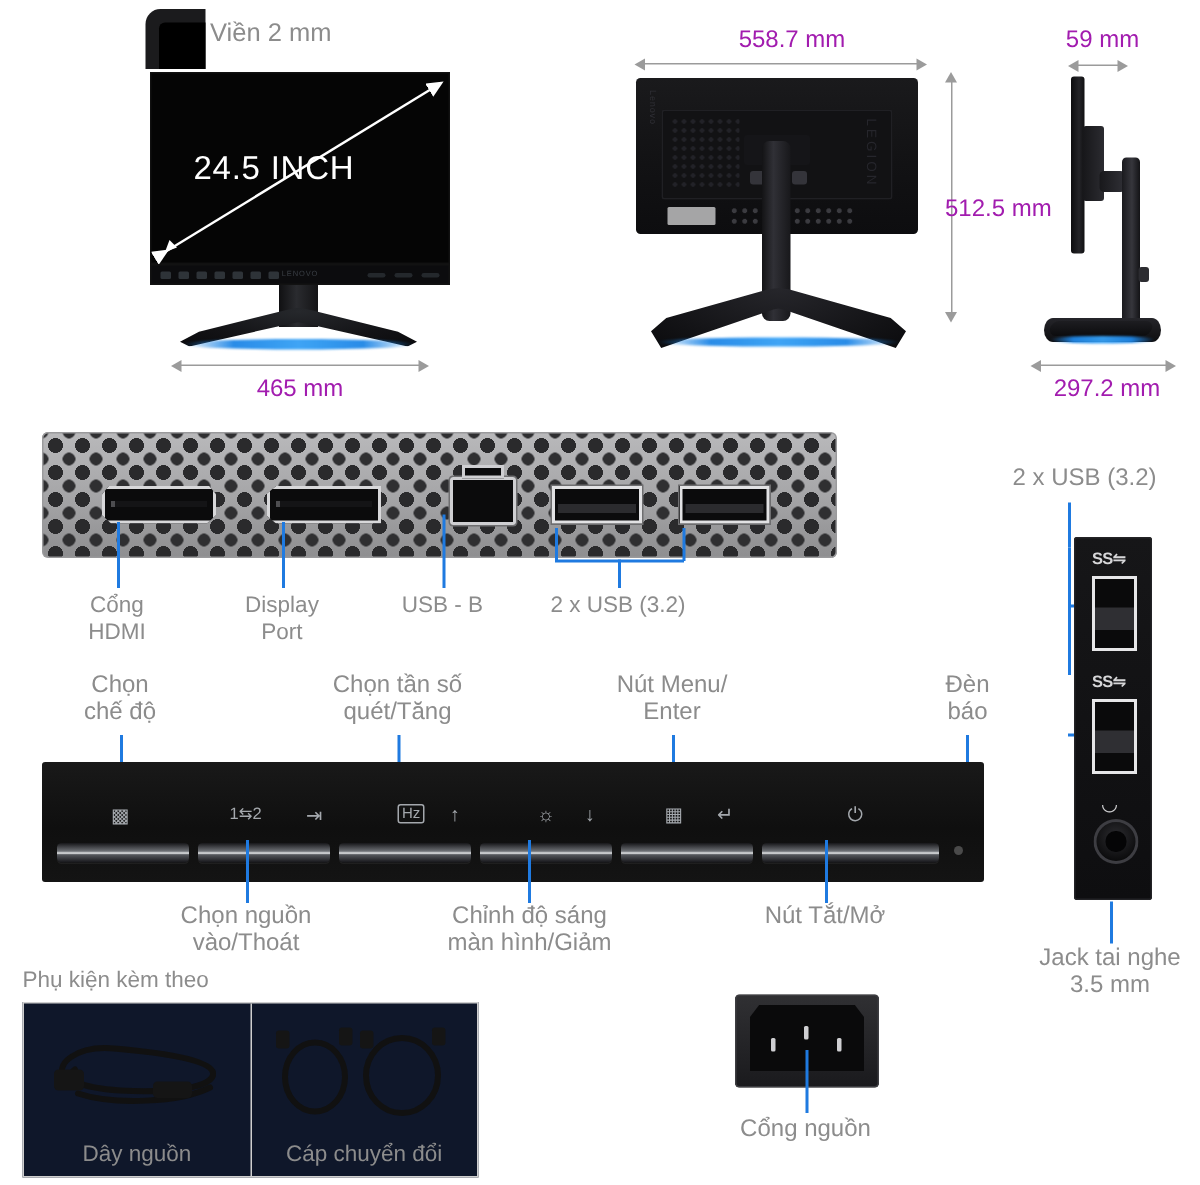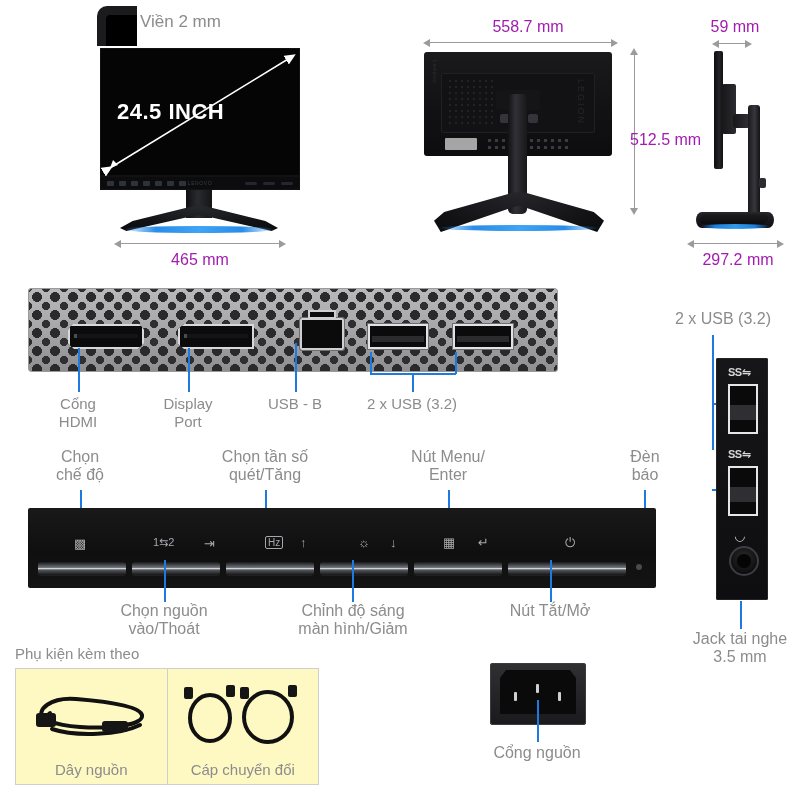--- a/index.html
+++ b/index.html
@@ -149,21 +149,21 @@
   .ctrl-icon{position:absolute;color:#a4a8ad;font-size:13px;}
   .keyrow{position:absolute;display:flex;gap:6px;}
   .key{
     height:13px;border-radius:3px;
     background:linear-gradient(180deg,#17171a 0%,#6e7176 42%,#e8eaec 52%,#55585d 60%,#16161a 100%);
     box-shadow:0 1px 0 rgba(255,255,255,.06);
   }
   .led{position:absolute;width:6px;height:6px;border-radius:50%;background:#4a4a4a;}
 
   
-  .acc-box{position:absolute;border:1px solid #cfcfcf;display:flex;background:#fef9c3;}
+  .acc-box{position:absolute;border:1px solid #cfcfcf;display:flex;background:#0f172a;}
   .acc-cell{flex:1;position:relative;}
   .acc-cell+.acc-cell{border-left:1px solid #cfcfcf;}
   .acc-cap{position:absolute;left:0;right:0;bottom:6px;text-align:center;color:#8c8c8c;font-size:15px;}
   .acc-title{position:absolute;color:#8c8c8c;font-size:15px;}
 
   
   .psocket-outer{position:absolute;background:linear-gradient(180deg,#303033,#1a1a1d);border-radius:3px;
     box-shadow:inset 0 0 0 1px #3c3c40;}
   .psocket-inner{position:absolute;background:#0a0a0b;
     clip-path:polygon(8% 0%,92% 0%,100% 18%,100% 100%,0% 100%,0% 18%);}
@@ -192,21 +192,21 @@
     <div class="screen">
       <svg width="200" height="128" style="position:absolute;left:0;top:0;">
         <defs>
           <marker id="ar" markerWidth="7" markerHeight="7" refX="5" refY="3.2" orient="auto">
             <path d="M0,0 L7,3.2 L0,6.4 z" fill="#ffffff"></path>
           </marker>
         </defs>
         <line x1="9" y1="119" x2="192" y2="7" stroke="#ffffff" stroke-width="1.6" marker-start="url(#ar)" marker-end="url(#ar)"></line>
         <polygon points="9,119 17,116 12,111" fill="#ffffff"></polygon>
       </svg>
-      <div class="diag-text" style="left:16px;top:50px;font-weight:bold;">24.5 INCH</div>
+      <div class="diag-text" style="left:28px;top:50px;">24.5 INCH</div>
     </div>
     <div class="chinbar">
       <div class="chin-icons">
         <i></i>
           <i></i>
           <i></i>
           <i></i>
           <i></i>
           <i></i>
           <i></i>

